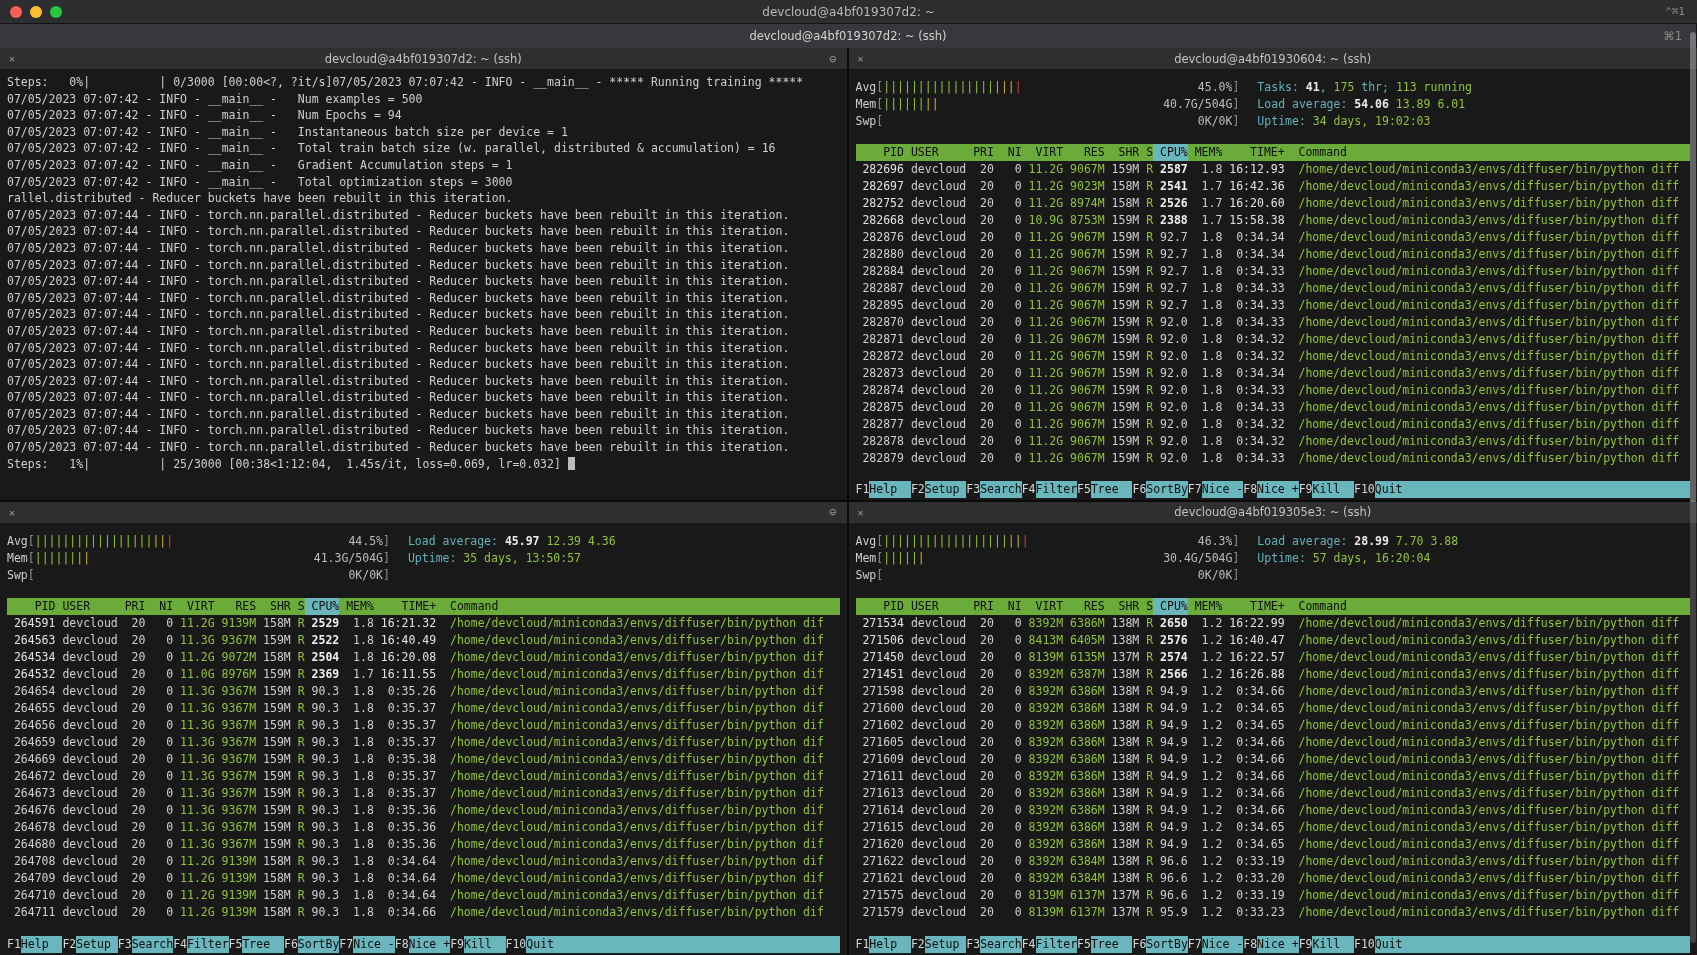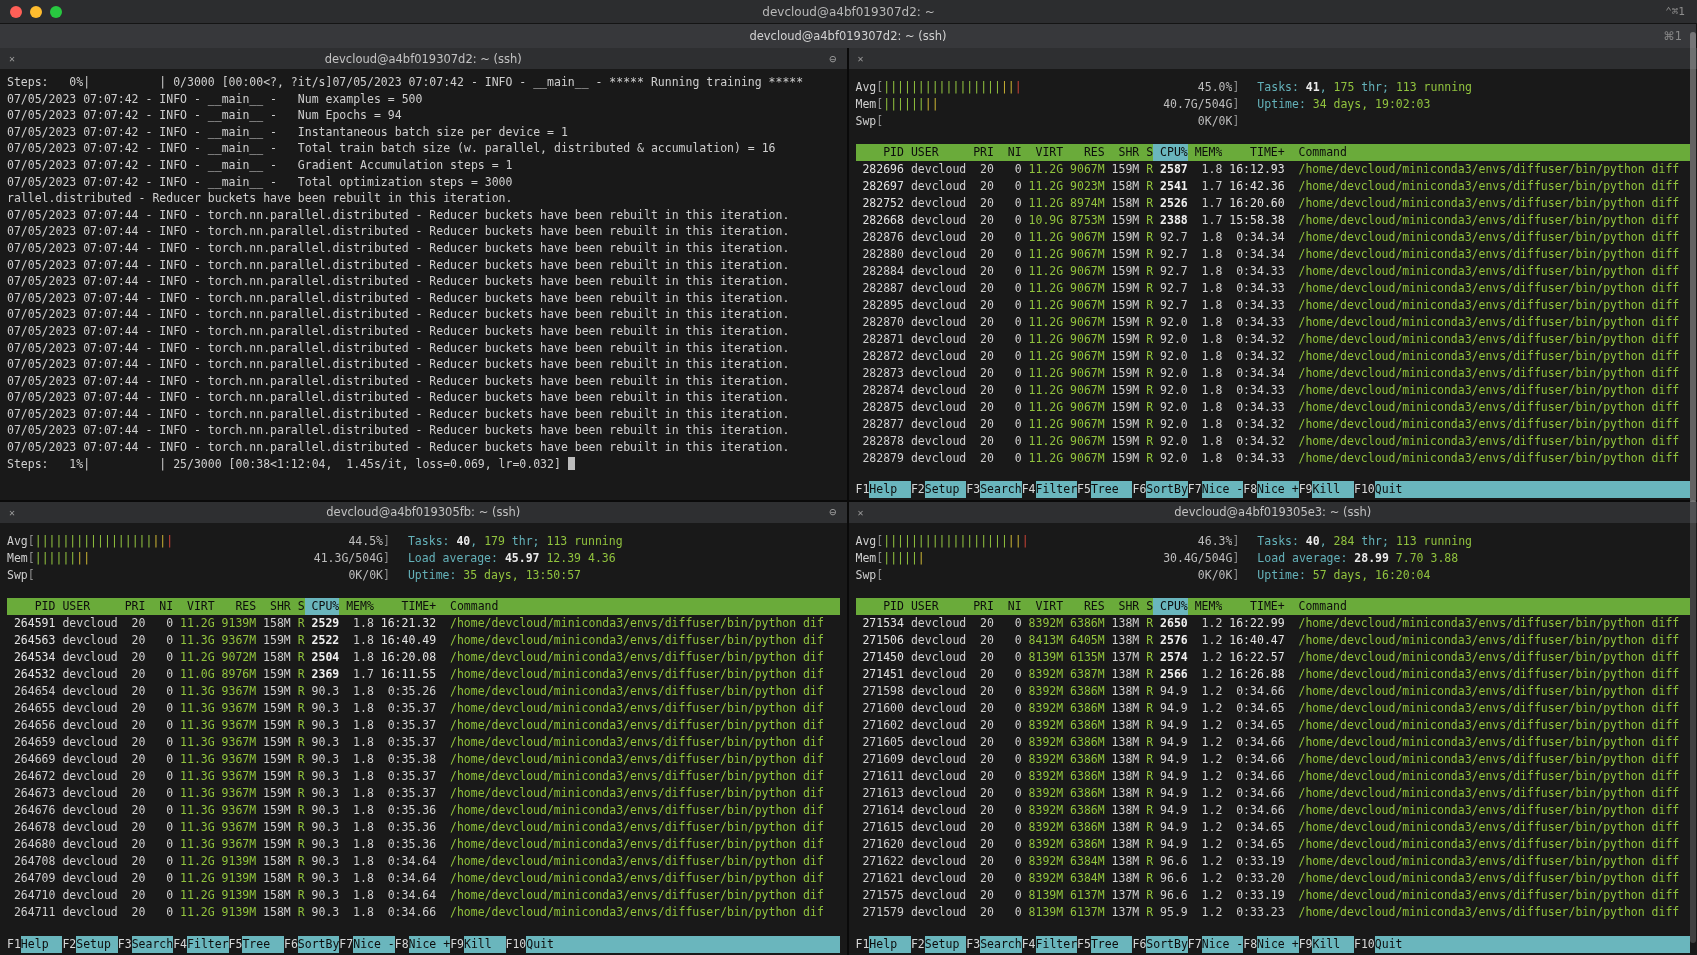--- a/index.html
+++ b/index.html
@@ -111,30 +111,32 @@
           <div class="tline">07/05/2023 07:07:44 - INFO - torch.nn.parallel.distributed - Reducer buckets have been rebuilt in this iteration.</div>
           <div class="tline">07/05/2023 07:07:44 - INFO - torch.nn.parallel.distributed - Reducer buckets have been rebuilt in this iteration.</div>
           <div class="tline">07/05/2023 07:07:44 - INFO - torch.nn.parallel.distributed - Reducer buckets have been rebuilt in this iteration.</div>
           <div class="tline">Steps:   1%|          | 25/3000 [00:38&lt;1:12:04,  1.45s/it, loss=0.069, lr=0.032] <span class="cursor"></span></div>
         </div>
     </div>
 
     <div class="pane p-tr">
       <div class="pane-tb">
         <span class="pane-x">✕</span>
+        <span class="pane-title">devcloud@a4bf01930604: ~ (ssh)</span>
       </div>
       <div class="pane-body htop">
           <div class="meters">
             <div class="meters-left">
               <div class="meter"><span class="m-label">Avg</span><span class="m-brk">[</span><span class="m-bar"><span><span class="tick-g">|||||||||||||||||</span><span class="tick-y">||</span><span class="tick-r">|</span></span><span class="m-val">45.0%</span></span><span class="m-brk">]</span></div>
               <div class="meter"><span class="m-label">Mem</span><span class="m-brk">[</span><span class="m-bar"><span><span class="tick-g">||||||</span><span class="tick-y">||</span></span><span class="m-val">40.7G/504G</span></span><span class="m-brk">]</span></div>
               <div class="meter"><span class="m-label">Swp</span><span class="m-brk">[</span><span class="m-bar"><span></span><span class="m-val">0K/0K</span></span><span class="m-brk">]</span></div>
             </div>
             <div class="meters-right">
               <div class="iline"><span class="seg-c">Tasks: </span><span class="seg-w">41</span><span class="seg-c">, </span><span class="seg-g">175</span><span class="seg-c"> thr; </span><span class="seg-g">113 running</span></div>
+              <div class="iline"><span class="seg-c">Load average: </span><span class="seg-w">54.06 </span><span class="seg-g">13.89 </span><span class="seg-g">6.01</span></div>
               <div class="iline"><span class="seg-c">Uptime: </span><span class="seg-g">34 days, 19:02:03</span></div>
             </div>
           </div>
           <div class="htable">
             <div class="hrow hdr"><span class="cell" style="width: 7ch;">PID</span><span class="cell l" style="width: 9ch; margin-left: 1ch;">USER</span><span class="cell" style="width: 3ch;">PRI</span><span class="cell" style="width: 3ch; margin-left: 1ch;">NI</span><span class="cell" style="width: 6ch;">VIRT</span><span class="cell" style="width: 6ch;">RES</span><span class="cell" style="width: 5ch;">SHR</span><span class="cell" style="width: 2ch;">S</span><span class="cell sorted" style="width: 5ch;">CPU%</span><span class="cell" style="width: 5ch;">MEM%</span><span class="cell" style="width: 9ch;">TIME+</span><span class="cell l" style="margin-left: 2ch;">Command</span></div>
             <div class="hrow hi"><span class="cell c-pid" style="width: 7ch;">282696</span><span class="cell l c-user" style="width: 9ch; margin-left: 1ch;">devcloud</span><span class="cell c-pri" style="width: 3ch;">20</span><span class="cell c-ni" style="width: 3ch; margin-left: 1ch;">0</span><span class="cell c-virt" style="width: 6ch;">11.2G</span><span class="cell c-res" style="width: 6ch;">9067M</span><span class="cell c-shr" style="width: 5ch;">159M</span><span class="cell c-st" style="width: 2ch;">R</span><span class="cell c-cpu" style="width: 5ch;">2587</span><span class="cell c-mem" style="width: 5ch;">1.8</span><span class="cell c-time" style="width: 9ch;">16:12.93</span><span class="cell l c-cmd" style="margin-left: 2ch;">/home/devcloud/miniconda3/envs/diffuser/bin/python diff</span></div>
             <div class="hrow hi"><span class="cell c-pid" style="width: 7ch;">282697</span><span class="cell l c-user" style="width: 9ch; margin-left: 1ch;">devcloud</span><span class="cell c-pri" style="width: 3ch;">20</span><span class="cell c-ni" style="width: 3ch; margin-left: 1ch;">0</span><span class="cell c-virt" style="width: 6ch;">11.2G</span><span class="cell c-res" style="width: 6ch;">9023M</span><span class="cell c-shr" style="width: 5ch;">158M</span><span class="cell c-st" style="width: 2ch;">R</span><span class="cell c-cpu" style="width: 5ch;">2541</span><span class="cell c-mem" style="width: 5ch;">1.7</span><span class="cell c-time" style="width: 9ch;">16:42.36</span><span class="cell l c-cmd" style="margin-left: 2ch;">/home/devcloud/miniconda3/envs/diffuser/bin/python diff</span></div>
             <div class="hrow hi"><span class="cell c-pid" style="width: 7ch;">282752</span><span class="cell l c-user" style="width: 9ch; margin-left: 1ch;">devcloud</span><span class="cell c-pri" style="width: 3ch;">20</span><span class="cell c-ni" style="width: 3ch; margin-left: 1ch;">0</span><span class="cell c-virt" style="width: 6ch;">11.2G</span><span class="cell c-res" style="width: 6ch;">8974M</span><span class="cell c-shr" style="width: 5ch;">158M</span><span class="cell c-st" style="width: 2ch;">R</span><span class="cell c-cpu" style="width: 5ch;">2526</span><span class="cell c-mem" style="width: 5ch;">1.7</span><span class="cell c-time" style="width: 9ch;">16:20.60</span><span class="cell l c-cmd" style="margin-left: 2ch;">/home/devcloud/miniconda3/envs/diffuser/bin/python diff</span></div>
             <div class="hrow hi"><span class="cell c-pid" style="width: 7ch;">282668</span><span class="cell l c-user" style="width: 9ch; margin-left: 1ch;">devcloud</span><span class="cell c-pri" style="width: 3ch;">20</span><span class="cell c-ni" style="width: 3ch; margin-left: 1ch;">0</span><span class="cell c-virt" style="width: 6ch;">10.9G</span><span class="cell c-res" style="width: 6ch;">8753M</span><span class="cell c-shr" style="width: 5ch;">159M</span><span class="cell c-st" style="width: 2ch;">R</span><span class="cell c-cpu" style="width: 5ch;">2388</span><span class="cell c-mem" style="width: 5ch;">1.7</span><span class="cell c-time" style="width: 9ch;">15:58.38</span><span class="cell l c-cmd" style="margin-left: 2ch;">/home/devcloud/miniconda3/envs/diffuser/bin/python diff</span></div>
             <div class="hrow"><span class="cell c-pid" style="width: 7ch;">282876</span><span class="cell l c-user" style="width: 9ch; margin-left: 1ch;">devcloud</span><span class="cell c-pri" style="width: 3ch;">20</span><span class="cell c-ni" style="width: 3ch; margin-left: 1ch;">0</span><span class="cell c-virt" style="width: 6ch;">11.2G</span><span class="cell c-res" style="width: 6ch;">9067M</span><span class="cell c-shr" style="width: 5ch;">159M</span><span class="cell c-st" style="width: 2ch;">R</span><span class="cell c-cpu" style="width: 5ch;">92.7</span><span class="cell c-mem" style="width: 5ch;">1.8</span><span class="cell c-time" style="width: 9ch;">0:34.34</span><span class="cell l c-cmd" style="margin-left: 2ch;">/home/devcloud/miniconda3/envs/diffuser/bin/python diff</span></div>
@@ -153,32 +155,30 @@
             <div class="hrow"><span class="cell c-pid" style="width: 7ch;">282879</span><span class="cell l c-user" style="width: 9ch; margin-left: 1ch;">devcloud</span><span class="cell c-pri" style="width: 3ch;">20</span><span class="cell c-ni" style="width: 3ch; margin-left: 1ch;">0</span><span class="cell c-virt" style="width: 6ch;">11.2G</span><span class="cell c-res" style="width: 6ch;">9067M</span><span class="cell c-shr" style="width: 5ch;">159M</span><span class="cell c-st" style="width: 2ch;">R</span><span class="cell c-cpu" style="width: 5ch;">92.0</span><span class="cell c-mem" style="width: 5ch;">1.8</span><span class="cell c-time" style="width: 9ch;">0:34.33</span><span class="cell l c-cmd" style="margin-left: 2ch;">/home/devcloud/miniconda3/envs/diffuser/bin/python diff</span></div>
           </div>
           <div class="fnbar"><span class="fk-key">F1</span><span class="fk-label">Help</span><span class="fk-key">F2</span><span class="fk-label">Setup</span><span class="fk-key">F3</span><span class="fk-label">Search</span><span class="fk-key">F4</span><span class="fk-label">Filter</span><span class="fk-key">F5</span><span class="fk-label">Tree</span><span class="fk-key">F6</span><span class="fk-label">SortBy</span><span class="fk-key">F7</span><span class="fk-label">Nice -</span><span class="fk-key">F8</span><span class="fk-label">Nice +</span><span class="fk-key">F9</span><span class="fk-label">Kill</span><span class="fk-key">F10</span><span class="fk-label">Quit</span><span class="fk-fill"></span></div>
         </div>
       <div class="scrollbar" style="top:32px"></div>
     </div>
 
     <div class="pane p-bl">
       <div class="pane-tb">
         <span class="pane-x">✕</span>
-        <span class="pane-title">devcloud@a4bf019305fb: ~ (ssh)</span>
         <span class="pane-menu">⊖</span>
       </div>
       <div class="pane-body htop">
           <div class="meters">
             <div class="meters-left">
               <div class="meter"><span class="m-label">Avg</span><span class="m-brk">[</span><span class="m-bar"><span><span class="tick-g">|||||||||||||||||</span><span class="tick-y">||</span><span class="tick-r">|</span></span><span class="m-val">44.5%</span></span><span class="m-brk">]</span></div>
               <div class="meter"><span class="m-label">Mem</span><span class="m-brk">[</span><span class="m-bar"><span><span class="tick-g">||||||</span><span class="tick-y">||</span></span><span class="m-val">41.3G/504G</span></span><span class="m-brk">]</span></div>
               <div class="meter"><span class="m-label">Swp</span><span class="m-brk">[</span><span class="m-bar"><span></span><span class="m-val">0K/0K</span></span><span class="m-brk">]</span></div>
             </div>
             <div class="meters-right">
-              <div class="iline"><span class="seg-c">Tasks: </span><span class="seg-w">40</span><span class="seg-c">, </span><span class="seg-g">179</span><span class="seg-c"> thr; </span><span class="seg-g">113 running</span></div>
               <div class="iline"><span class="seg-c">Load average: </span><span class="seg-w">45.97 </span><span class="seg-g">12.39 </span><span class="seg-g">4.36</span></div>
               <div class="iline"><span class="seg-c">Uptime: </span><span class="seg-g">35 days, 13:50:57</span></div>
             </div>
           </div>
           <div class="htable">
             <div class="hrow hdr"><span class="cell" style="width: 7ch;">PID</span><span class="cell l" style="width: 9ch; margin-left: 1ch;">USER</span><span class="cell" style="width: 3ch;">PRI</span><span class="cell" style="width: 3ch; margin-left: 1ch;">NI</span><span class="cell" style="width: 6ch;">VIRT</span><span class="cell" style="width: 6ch;">RES</span><span class="cell" style="width: 5ch;">SHR</span><span class="cell" style="width: 2ch;">S</span><span class="cell sorted" style="width: 5ch;">CPU%</span><span class="cell" style="width: 5ch;">MEM%</span><span class="cell" style="width: 9ch;">TIME+</span><span class="cell l" style="margin-left: 2ch;">Command</span></div>
             <div class="hrow hi"><span class="cell c-pid" style="width: 7ch;">264591</span><span class="cell l c-user" style="width: 9ch; margin-left: 1ch;">devcloud</span><span class="cell c-pri" style="width: 3ch;">20</span><span class="cell c-ni" style="width: 3ch; margin-left: 1ch;">0</span><span class="cell c-virt" style="width: 6ch;">11.2G</span><span class="cell c-res" style="width: 6ch;">9139M</span><span class="cell c-shr" style="width: 5ch;">158M</span><span class="cell c-st" style="width: 2ch;">R</span><span class="cell c-cpu" style="width: 5ch;">2529</span><span class="cell c-mem" style="width: 5ch;">1.8</span><span class="cell c-time" style="width: 9ch;">16:21.32</span><span class="cell l c-cmd" style="margin-left: 2ch;">/home/devcloud/miniconda3/envs/diffuser/bin/python dif</span></div>
             <div class="hrow hi"><span class="cell c-pid" style="width: 7ch;">264563</span><span class="cell l c-user" style="width: 9ch; margin-left: 1ch;">devcloud</span><span class="cell c-pri" style="width: 3ch;">20</span><span class="cell c-ni" style="width: 3ch; margin-left: 1ch;">0</span><span class="cell c-virt" style="width: 6ch;">11.3G</span><span class="cell c-res" style="width: 6ch;">9367M</span><span class="cell c-shr" style="width: 5ch;">159M</span><span class="cell c-st" style="width: 2ch;">R</span><span class="cell c-cpu" style="width: 5ch;">2522</span><span class="cell c-mem" style="width: 5ch;">1.8</span><span class="cell c-time" style="width: 9ch;">16:40.49</span><span class="cell l c-cmd" style="margin-left: 2ch;">/home/devcloud/miniconda3/envs/diffuser/bin/python dif</span></div>
             <div class="hrow hi"><span class="cell c-pid" style="width: 7ch;">264534</span><span class="cell l c-user" style="width: 9ch; margin-left: 1ch;">devcloud</span><span class="cell c-pri" style="width: 3ch;">20</span><span class="cell c-ni" style="width: 3ch; margin-left: 1ch;">0</span><span class="cell c-virt" style="width: 6ch;">11.2G</span><span class="cell c-res" style="width: 6ch;">9072M</span><span class="cell c-shr" style="width: 5ch;">158M</span><span class="cell c-st" style="width: 2ch;">R</span><span class="cell c-cpu" style="width: 5ch;">2504</span><span class="cell c-mem" style="width: 5ch;">1.8</span><span class="cell c-time" style="width: 9ch;">16:20.08</span><span class="cell l c-cmd" style="margin-left: 2ch;">/home/devcloud/miniconda3/envs/diffuser/bin/python dif</span></div>
             <div class="hrow hi"><span class="cell c-pid" style="width: 7ch;">264532</span><span class="cell l c-user" style="width: 9ch; margin-left: 1ch;">devcloud</span><span class="cell c-pri" style="width: 3ch;">20</span><span class="cell c-ni" style="width: 3ch; margin-left: 1ch;">0</span><span class="cell c-virt" style="width: 6ch;">11.0G</span><span class="cell c-res" style="width: 6ch;">8976M</span><span class="cell c-shr" style="width: 5ch;">159M</span><span class="cell c-st" style="width: 2ch;">R</span><span class="cell c-cpu" style="width: 5ch;">2369</span><span class="cell c-mem" style="width: 5ch;">1.7</span><span class="cell c-time" style="width: 9ch;">16:11.55</span><span class="cell l c-cmd" style="margin-left: 2ch;">/home/devcloud/miniconda3/envs/diffuser/bin/python dif</span></div>
@@ -207,21 +207,20 @@
         <span class="pane-title">devcloud@a4bf019305e3: ~ (ssh)</span>
       </div>
       <div class="pane-body htop">
           <div class="meters">
             <div class="meters-left">
               <div class="meter"><span class="m-label">Avg</span><span class="m-brk">[</span><span class="m-bar"><span><span class="tick-g">||||||||||||||||||</span><span class="tick-y">||</span><span class="tick-r">|</span></span><span class="m-val">46.3%</span></span><span class="m-brk">]</span></div>
               <div class="meter"><span class="m-label">Mem</span><span class="m-brk">[</span><span class="m-bar"><span><span class="tick-g">|||||</span><span class="tick-y">|</span></span><span class="m-val">30.4G/504G</span></span><span class="m-brk">]</span></div>
               <div class="meter"><span class="m-label">Swp</span><span class="m-brk">[</span><span class="m-bar"><span></span><span class="m-val">0K/0K</span></span><span class="m-brk">]</span></div>
             </div>
             <div class="meters-right">
-              <div class="iline"><span class="seg-c">Tasks: </span><span class="seg-w">40</span><span class="seg-c">, </span><span class="seg-g">284</span><span class="seg-c"> thr; </span><span class="seg-g">113 running</span></div>
               <div class="iline"><span class="seg-c">Load average: </span><span class="seg-w">28.99 </span><span class="seg-g">7.70 </span><span class="seg-g">3.88</span></div>
               <div class="iline"><span class="seg-c">Uptime: </span><span class="seg-g">57 days, 16:20:04</span></div>
             </div>
           </div>
           <div class="htable">
             <div class="hrow hdr"><span class="cell" style="width: 7ch;">PID</span><span class="cell l" style="width: 9ch; margin-left: 1ch;">USER</span><span class="cell" style="width: 3ch;">PRI</span><span class="cell" style="width: 3ch; margin-left: 1ch;">NI</span><span class="cell" style="width: 6ch;">VIRT</span><span class="cell" style="width: 6ch;">RES</span><span class="cell" style="width: 5ch;">SHR</span><span class="cell" style="width: 2ch;">S</span><span class="cell sorted" style="width: 5ch;">CPU%</span><span class="cell" style="width: 5ch;">MEM%</span><span class="cell" style="width: 9ch;">TIME+</span><span class="cell l" style="margin-left: 2ch;">Command</span></div>
             <div class="hrow hi"><span class="cell c-pid" style="width: 7ch;">271534</span><span class="cell l c-user" style="width: 9ch; margin-left: 1ch;">devcloud</span><span class="cell c-pri" style="width: 3ch;">20</span><span class="cell c-ni" style="width: 3ch; margin-left: 1ch;">0</span><span class="cell c-virt" style="width: 6ch;">8392M</span><span class="cell c-res" style="width: 6ch;">6386M</span><span class="cell c-shr" style="width: 5ch;">138M</span><span class="cell c-st" style="width: 2ch;">R</span><span class="cell c-cpu" style="width: 5ch;">2650</span><span class="cell c-mem" style="width: 5ch;">1.2</span><span class="cell c-time" style="width: 9ch;">16:22.99</span><span class="cell l c-cmd" style="margin-left: 2ch;">/home/devcloud/miniconda3/envs/diffuser/bin/python diff</span></div>
             <div class="hrow hi"><span class="cell c-pid" style="width: 7ch;">271506</span><span class="cell l c-user" style="width: 9ch; margin-left: 1ch;">devcloud</span><span class="cell c-pri" style="width: 3ch;">20</span><span class="cell c-ni" style="width: 3ch; margin-left: 1ch;">0</span><span class="cell c-virt" style="width: 6ch;">8413M</span><span class="cell c-res" style="width: 6ch;">6405M</span><span class="cell c-shr" style="width: 5ch;">138M</span><span class="cell c-st" style="width: 2ch;">R</span><span class="cell c-cpu" style="width: 5ch;">2576</span><span class="cell c-mem" style="width: 5ch;">1.2</span><span class="cell c-time" style="width: 9ch;">16:40.47</span><span class="cell l c-cmd" style="margin-left: 2ch;">/home/devcloud/miniconda3/envs/diffuser/bin/python diff</span></div>
             <div class="hrow hi"><span class="cell c-pid" style="width: 7ch;">271450</span><span class="cell l c-user" style="width: 9ch; margin-left: 1ch;">devcloud</span><span class="cell c-pri" style="width: 3ch;">20</span><span class="cell c-ni" style="width: 3ch; margin-left: 1ch;">0</span><span class="cell c-virt" style="width: 6ch;">8139M</span><span class="cell c-res" style="width: 6ch;">6135M</span><span class="cell c-shr" style="width: 5ch;">137M</span><span class="cell c-st" style="width: 2ch;">R</span><span class="cell c-cpu" style="width: 5ch;">2574</span><span class="cell c-mem" style="width: 5ch;">1.2</span><span class="cell c-time" style="width: 9ch;">16:22.57</span><span class="cell l c-cmd" style="margin-left: 2ch;">/home/devcloud/miniconda3/envs/diffuser/bin/python diff</span></div>
             <div class="hrow hi"><span class="cell c-pid" style="width: 7ch;">271451</span><span class="cell l c-user" style="width: 9ch; margin-left: 1ch;">devcloud</span><span class="cell c-pri" style="width: 3ch;">20</span><span class="cell c-ni" style="width: 3ch; margin-left: 1ch;">0</span><span class="cell c-virt" style="width: 6ch;">8392M</span><span class="cell c-res" style="width: 6ch;">6387M</span><span class="cell c-shr" style="width: 5ch;">138M</span><span class="cell c-st" style="width: 2ch;">R</span><span class="cell c-cpu" style="width: 5ch;">2566</span><span class="cell c-mem" style="width: 5ch;">1.2</span><span class="cell c-time" style="width: 9ch;">16:26.88</span><span class="cell l c-cmd" style="margin-left: 2ch;">/home/devcloud/miniconda3/envs/diffuser/bin/python diff</span></div>

